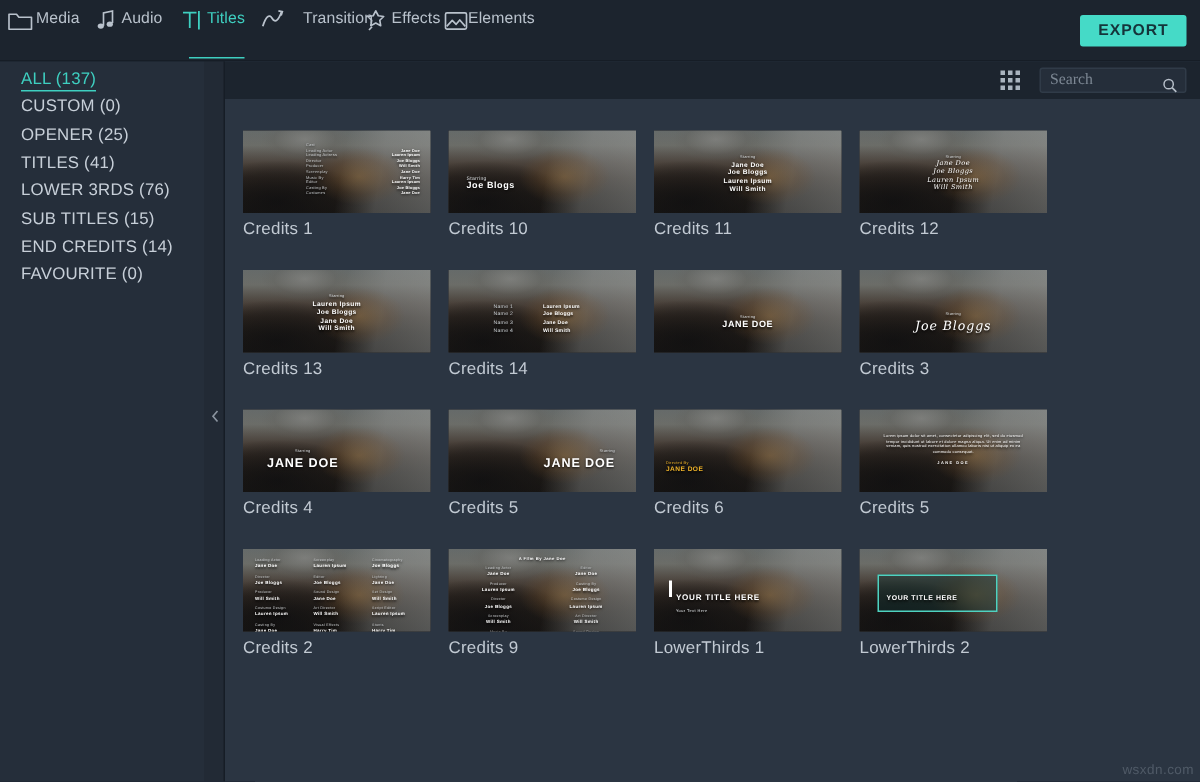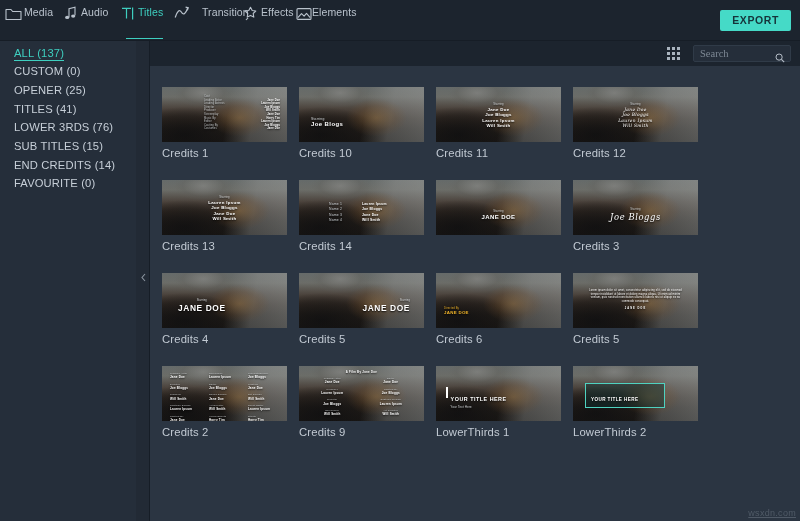--- a/index.html
+++ b/index.html
@@ -257,21 +257,20 @@
   }
   .lt2 .t { font-size: 4.6px; font-weight: bold; letter-spacing: .4px; color: #fff; line-height: 5px; }
 
   
   #watermark {
     position: absolute; right: 4px; bottom: 3px;
     font-size: 9px;
     color: rgba(150,160,172,.34);
     letter-spacing: .3px;
     pointer-events: none;
-    text-decoration: underline;
   }
 </style>
 </head>
 <body>
 
 <div id="app">
 
   <div id="toolbar">
     <div class="tabs" id="tabs">
         <div class="tab">

